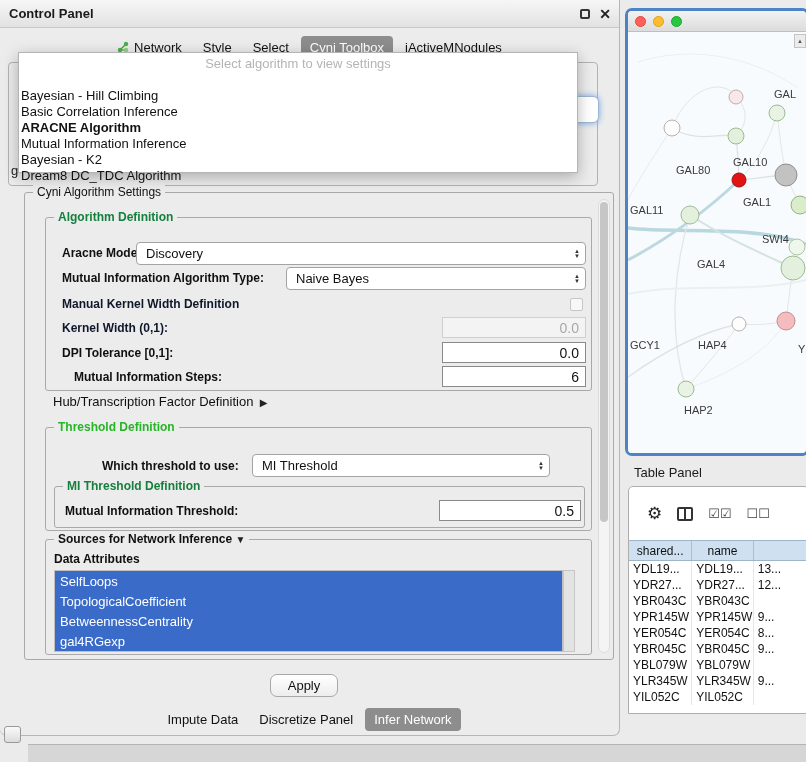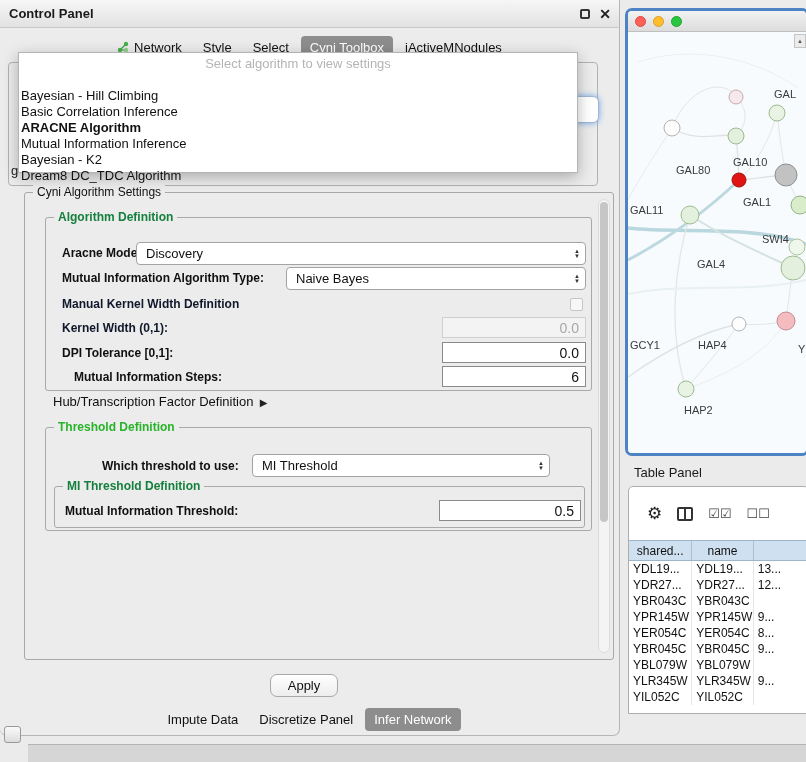--- a/index.html
+++ b/index.html
@@ -235,20 +235,34 @@
 
         <div class="group" style="left:8px; top:58px; width:531px; height:42px;">
           <span class="gtitle blue">MI Threshold Definition</span>
           <span class="lbl" style="left:10px; top:17px;">Mutual Information Threshold:</span>
           <div class="field" style="left:384px; top:13px; width:142px;">
             <span>0.5</span>
           </div>
         </div>
       </div>
 
+      <div class="group" style="left:20px; top:346px; width:547px; height:116px;">
+        <span class="gtitle bold">
+          <span>Sources for Network Inference</span>
+          <span class="tri">▼</span>
+        </span>
+        <span class="lbl" style="left:8px; top:12px;">Data Attributes</span>
+        <div class="attr-list" style="left:8px; top:30px; width:509px; height:82px;">
+          <div class="attr-item">SelfLoops</div>
+          <div class="attr-item">TopologicalCoefficient</div>
+          <div class="attr-item">BetweennessCentrality</div>
+          <div class="attr-item">gal4RGexp</div>
+        </div>
+        <div class="list-scroll" style="left:517px; top:30px; width:12px; height:82px;"></div>
+      </div>
     </div>
 
     <div class="apply-btn">Apply</div>
 
     <div class="bottom-tabbar">
       <div class="tab">
         <span>Impute Data</span>
       </div>
       <div class="tab">
         <span>Discretize Panel</span>

